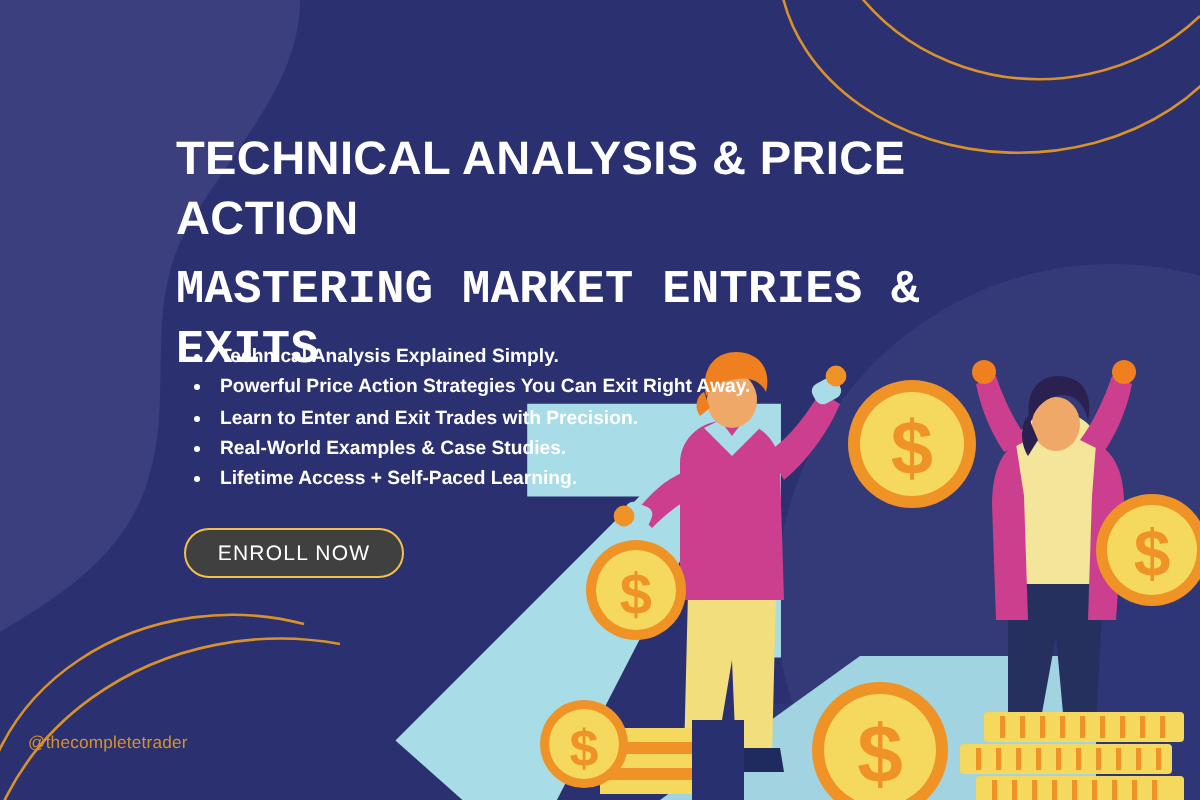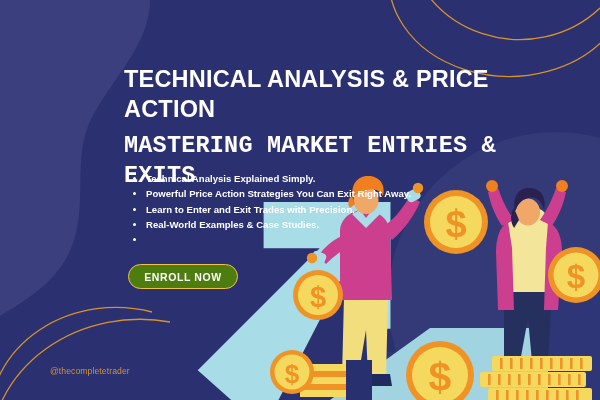--- a/index.html
+++ b/index.html
@@ -12,21 +12,20 @@
     position:relative;width:600px;height:400px;overflow:hidden;
     background:#2a3070;
   }
   .layer{position:absolute;top:0;left:0;width:600px;height:400px;}
   svg.layer{display:block;}
 
   
   .content{
     position:absolute;left:0;top:0;width:552px;height:400px;
     z-index:40;
-    margin-left:36px;
   }
   .headline{
     position:absolute;left:88px;top:64px;width:452px;
     color:#ffffff;
     font-weight:bold;
     font-size:23.5px;
     line-height:30px;
     letter-spacing:0.2px;
     text-transform:uppercase;
     font-stretch:condensed;
@@ -48,26 +47,26 @@
   ul.bullets li .dot{
     position:absolute;left:-13px;top:5px;
     width:3.2px;height:3.2px;border-radius:50%;
     background:#ffffff;
   }
 
   .cta{
     position:absolute;left:92px;top:264px;
     display:flex;align-items:center;justify-content:center;
     width:110px;height:25px;
-    background:#4d7c0f;
+    background:#404040;
     border:1.4px solid #F2C14A;
     border-radius:14px;
     color:#ffffff;
     font-size:10.5px;
-    font-weight:bold;
+    font-weight:normal;
     letter-spacing:0.6px;
     text-transform:uppercase;
     box-sizing:border-box;
     cursor:pointer;
   }
 
   .handle{
     position:absolute;left:14px;top:366px;
     color:#D9922B;
     font-size:8.6px;
@@ -259,20 +258,21 @@
       <li>
         <span class="dot"></span>
         <span>Learn to Enter and Exit Trades with Precision.</span>
       </li>
       <li>
         <span class="dot"></span>
         <span>Real-World Examples &amp; Case Studies.</span>
       </li>
       <li>
         <span class="dot"></span>
+        <span>Lifetime Access + Self-Paced Learning.</span>
       </li>
     </ul>
 
     <div class="cta">Enroll Now</div>
 
     <div class="handle">@thecompletetrader</div>
   </div>
 
 </div>
 

